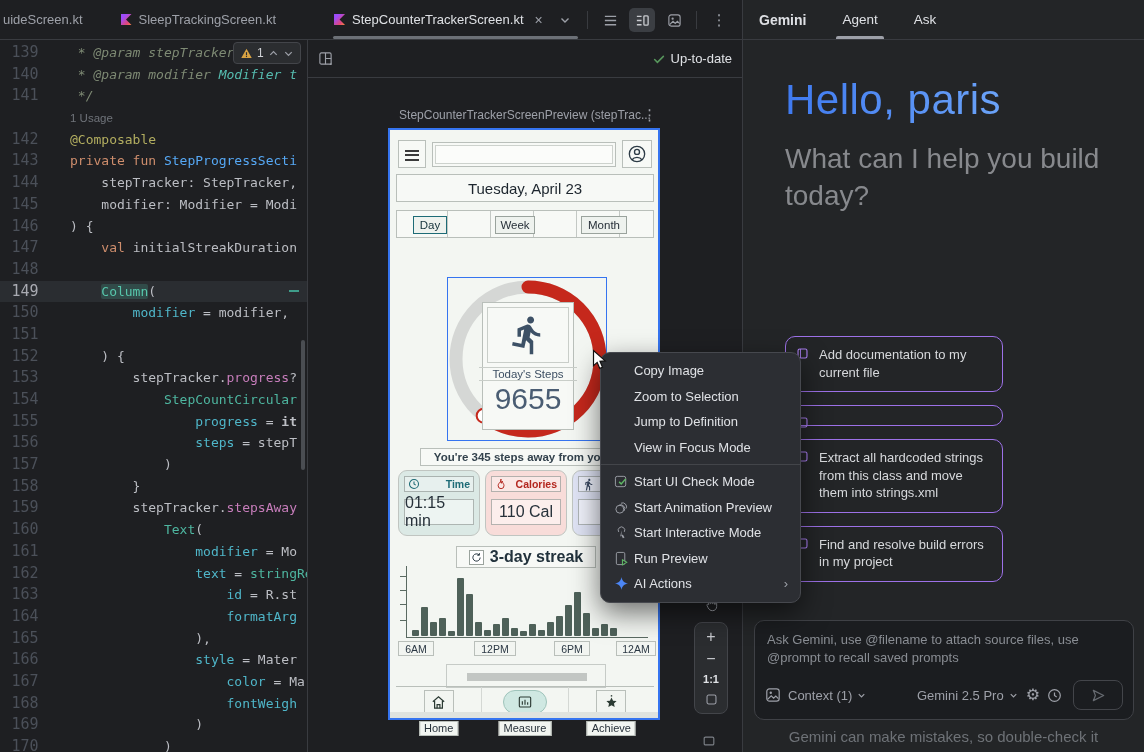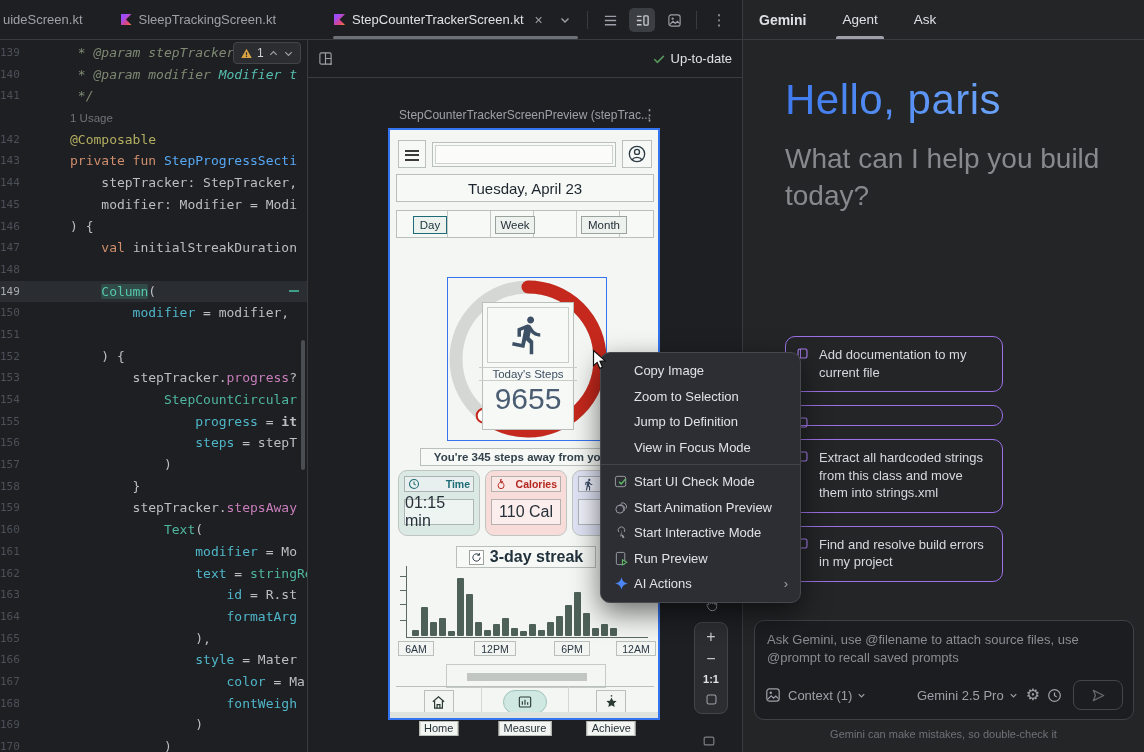--- a/index.html
+++ b/index.html
@@ -17,21 +17,21 @@
   .tb-btn { width:26px; height:24px; display:flex; align-items:center; justify-content:center; border-radius:5px; color:#9da0a8; }
   .tb-btn.sel { background:#3b3e43; }
   .tb-sep { width:1px; height:18px; background:#393b40; margin:0 3px; }
   .kebab { color:#9da0a8; font-size:15px; letter-spacing:0; }
 
   
   .editor { position:absolute; left:0; top:40px; width:308px; height:712px; background:#1e1f22; overflow:hidden; border-right:1px solid #393b40; }
   .code { padding-top:2px; font-family:"DejaVu Sans Mono", monospace; font-size:13px; }
   .code-row { display:flex; height:21.7px; line-height:21.7px; white-space:pre; }
   .code-row.hl { background:#2a2d31; }
-  .gut { width:56px; flex:none; text-align:left; padding-right:6px; color:#4b5059; font-size:11px; }
+  .gut { width:56px; flex:none; text-align:center; padding-right:6px; color:#4b5059; font-size:15px; }
   .code-row.hl .gut { color:#a9abb2; }
   .src { margin-left:14px; }
   .tk-doc{color:#7e8a74;font-style:italic} .tk-docref{color:#56bdb0;font-style:italic}
   .tk-usage{color:#6f737a;font-size:11.5px;font-family:"Liberation Sans",sans-serif}
   .tk-ann{color:#b3ae60} .tk-kw{color:#cf8e6d} .tk-fn{color:#56a8f5}
   .tk-plain{color:#bcbec4} .tk-arg{color:#4fb6c9} .tk-prop{color:#c77dbb}
   .tk-call{color:#4eb6a0} .tk-itkw{color:#bcbec4;font-weight:bold}
   .tk-callhl{color:#57c7ac;background:rgba(82,194,168,.20);border-radius:2px}
   .ed-scroll { position:absolute; right:2px; top:300px; width:4px; height:130px; background:#4a4d52; border-radius:2px; }
   .ed-mark { position:absolute; right:8px; top:250px; width:10px; height:2px; background:#3f9d8a; }
@@ -112,21 +112,21 @@
   .greet-sub { position:absolute; left:42px; top:140px; width:330px; font-size:28px; line-height:37px; color:#87898d; }
   .sugg { position:absolute; left:42px; top:336px; width:218px; }
   .sg-card { position:relative; border:1px solid #9d71e8; border-radius:10px; padding:9px 10px 10px 33px; font-size:13px; line-height:17.5px; color:#d7d9dc; margin-bottom:13px; background:#232527; }
   .sg-card .ic { position:absolute; left:10px; top:10px; }
   .gm-input { position:absolute; left:11px; top:620px; width:380px; height:100px; background:#1b1d20; border:1px solid #3f4146; border-radius:10px; padding:10px 12px; }
   .gm-ph { font-size:13px; line-height:18px; color:#898d93; }
   .gm-row { position:absolute; left:10px; right:10px; bottom:9px; display:flex; align-items:center; gap:7px; color:#9da0a8; font-size:13px; }
   .gm-chip { display:flex; align-items:center; gap:4px; }
   .gear { font-size:16px; line-height:16px; color:#9da0a8; }
   .send-btn { width:50px; height:30px; border:1px solid #43454a; border-radius:8px; display:flex; align-items:center; justify-content:center; margin-left:4px; }
-  .gm-foot { position:absolute; left:0; top:728px; width:100%; text-align:center; font-size:11px; color:#6e7277; }
+  .gm-foot { position:absolute; left:0; top:728px; width:100%; text-align:center; font-size:15px; color:#6e7277; }
 </style>
 </head>
 <body>
 
 <div class="app">
 
   <div class="tabbar">
     <div id="tab-list" style="display:flex;height:100%;align-items:center;">
         <div class="tab" style="padding-left: 3px;">
           <span>uideScreen.kt</span>

